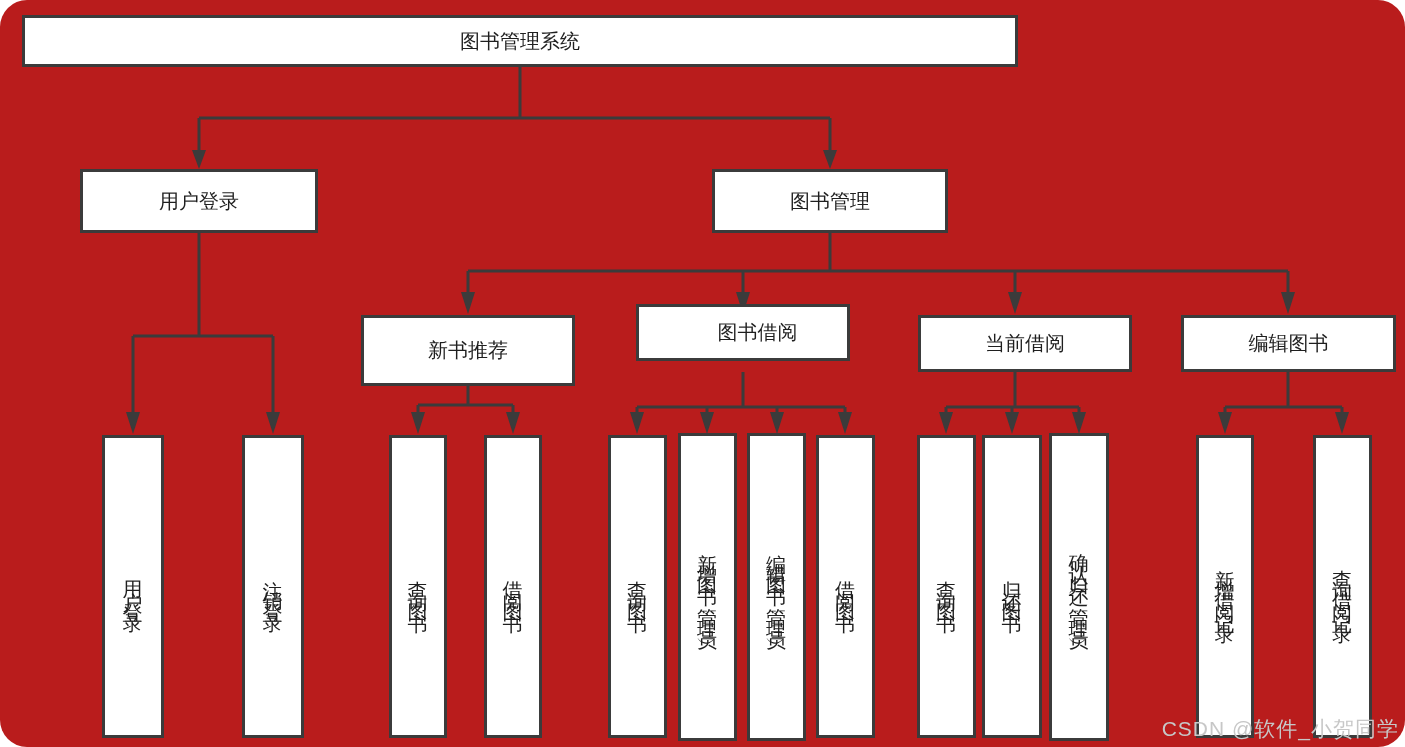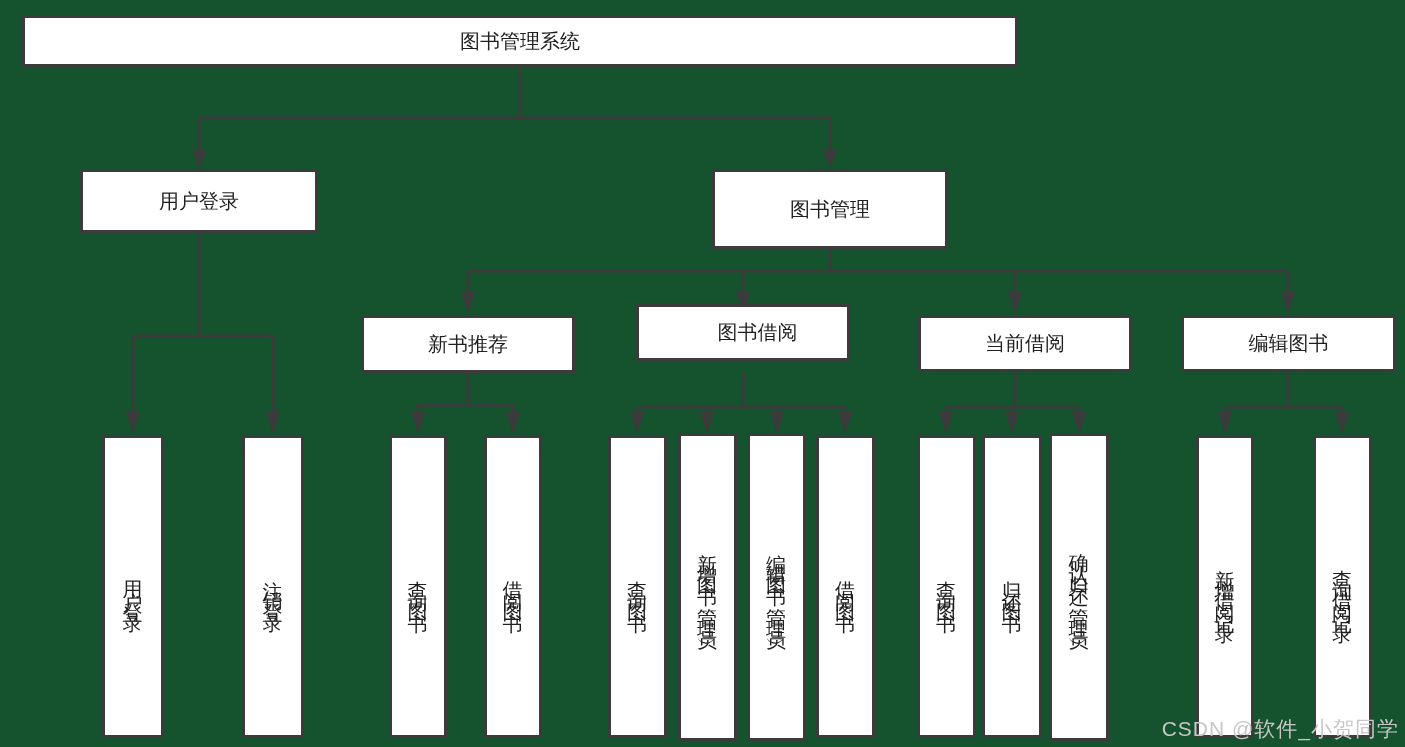--- a/index.html
+++ b/index.html
@@ -1,20 +1,20 @@
 <!DOCTYPE html>
 <html><head>
 <meta charset="utf-8">
 <style>
   :root { --line:#3b3b3b; --text:#1f1f1f; }
   * { margin:0; padding:0; box-sizing:border-box; }
   body { background:#ffffff; font-family:"Liberation Sans", sans-serif; }
   #stage {
-    position:relative; width:1405px; height:747px; background:#14532d;
-    overflow:hidden; color:var(--text);
+    position:relative; width:1405px; height:747px; background:#b91c1c;
+    overflow:hidden; color:var(--text);border-radius:27px;
   }
   #connectors { position:absolute; left:0; top:0; width:1405px; height:747px; }
   #connectors path { stroke:var(--line); stroke-width:3; fill:none; }
   #connectors polygon { fill:var(--line); stroke:none; }
   .hbox {
     position:absolute; background:#fff; border:3px solid var(--line);
     display:flex; align-items:center; justify-content:center;
     font-size:20px; color:var(--text); z-index:2;
   }
   .vbox {
@@ -71,25 +71,25 @@
     <polygon points="1335,412 1349,412 1342,434"></polygon>
   </svg>
 
   <div class="hbox" style="left:22px; top:15px; width:996px; height:52px;">
     <span>图书管理系统</span>
   </div>
 
   <div class="hbox" style="left:80px; top:169px; width:238px; height:64px;">
     <span>用户登录</span>
   </div>
-  <div class="hbox" style="left:712px; top:169px; width:236px; height:80px;">
+  <div class="hbox" style="left:712px; top:169px; width:236px; height:64px;">
     <span>图书管理</span>
   </div>
 
-  <div class="hbox" style="left:361px; top:315px; width:214px; height:58px;">
+  <div class="hbox" style="left:361px; top:315px; width:214px; height:71px;">
     <span>新书推荐</span>
   </div>
   <div class="hbox" style="left:636px; top:304px; width:214px; height:57px;padding-left:29px;">
     <span>图书借阅</span>
   </div>
   <div class="hbox" style="left:908px; top:315px; width:214px; height:57px;margin-left:10px;">
     <span>当前借阅</span>
   </div>
   <div class="hbox" style="left:1181px; top:315px; width:215px; height:57px;">
     <span>编辑图书</span>

